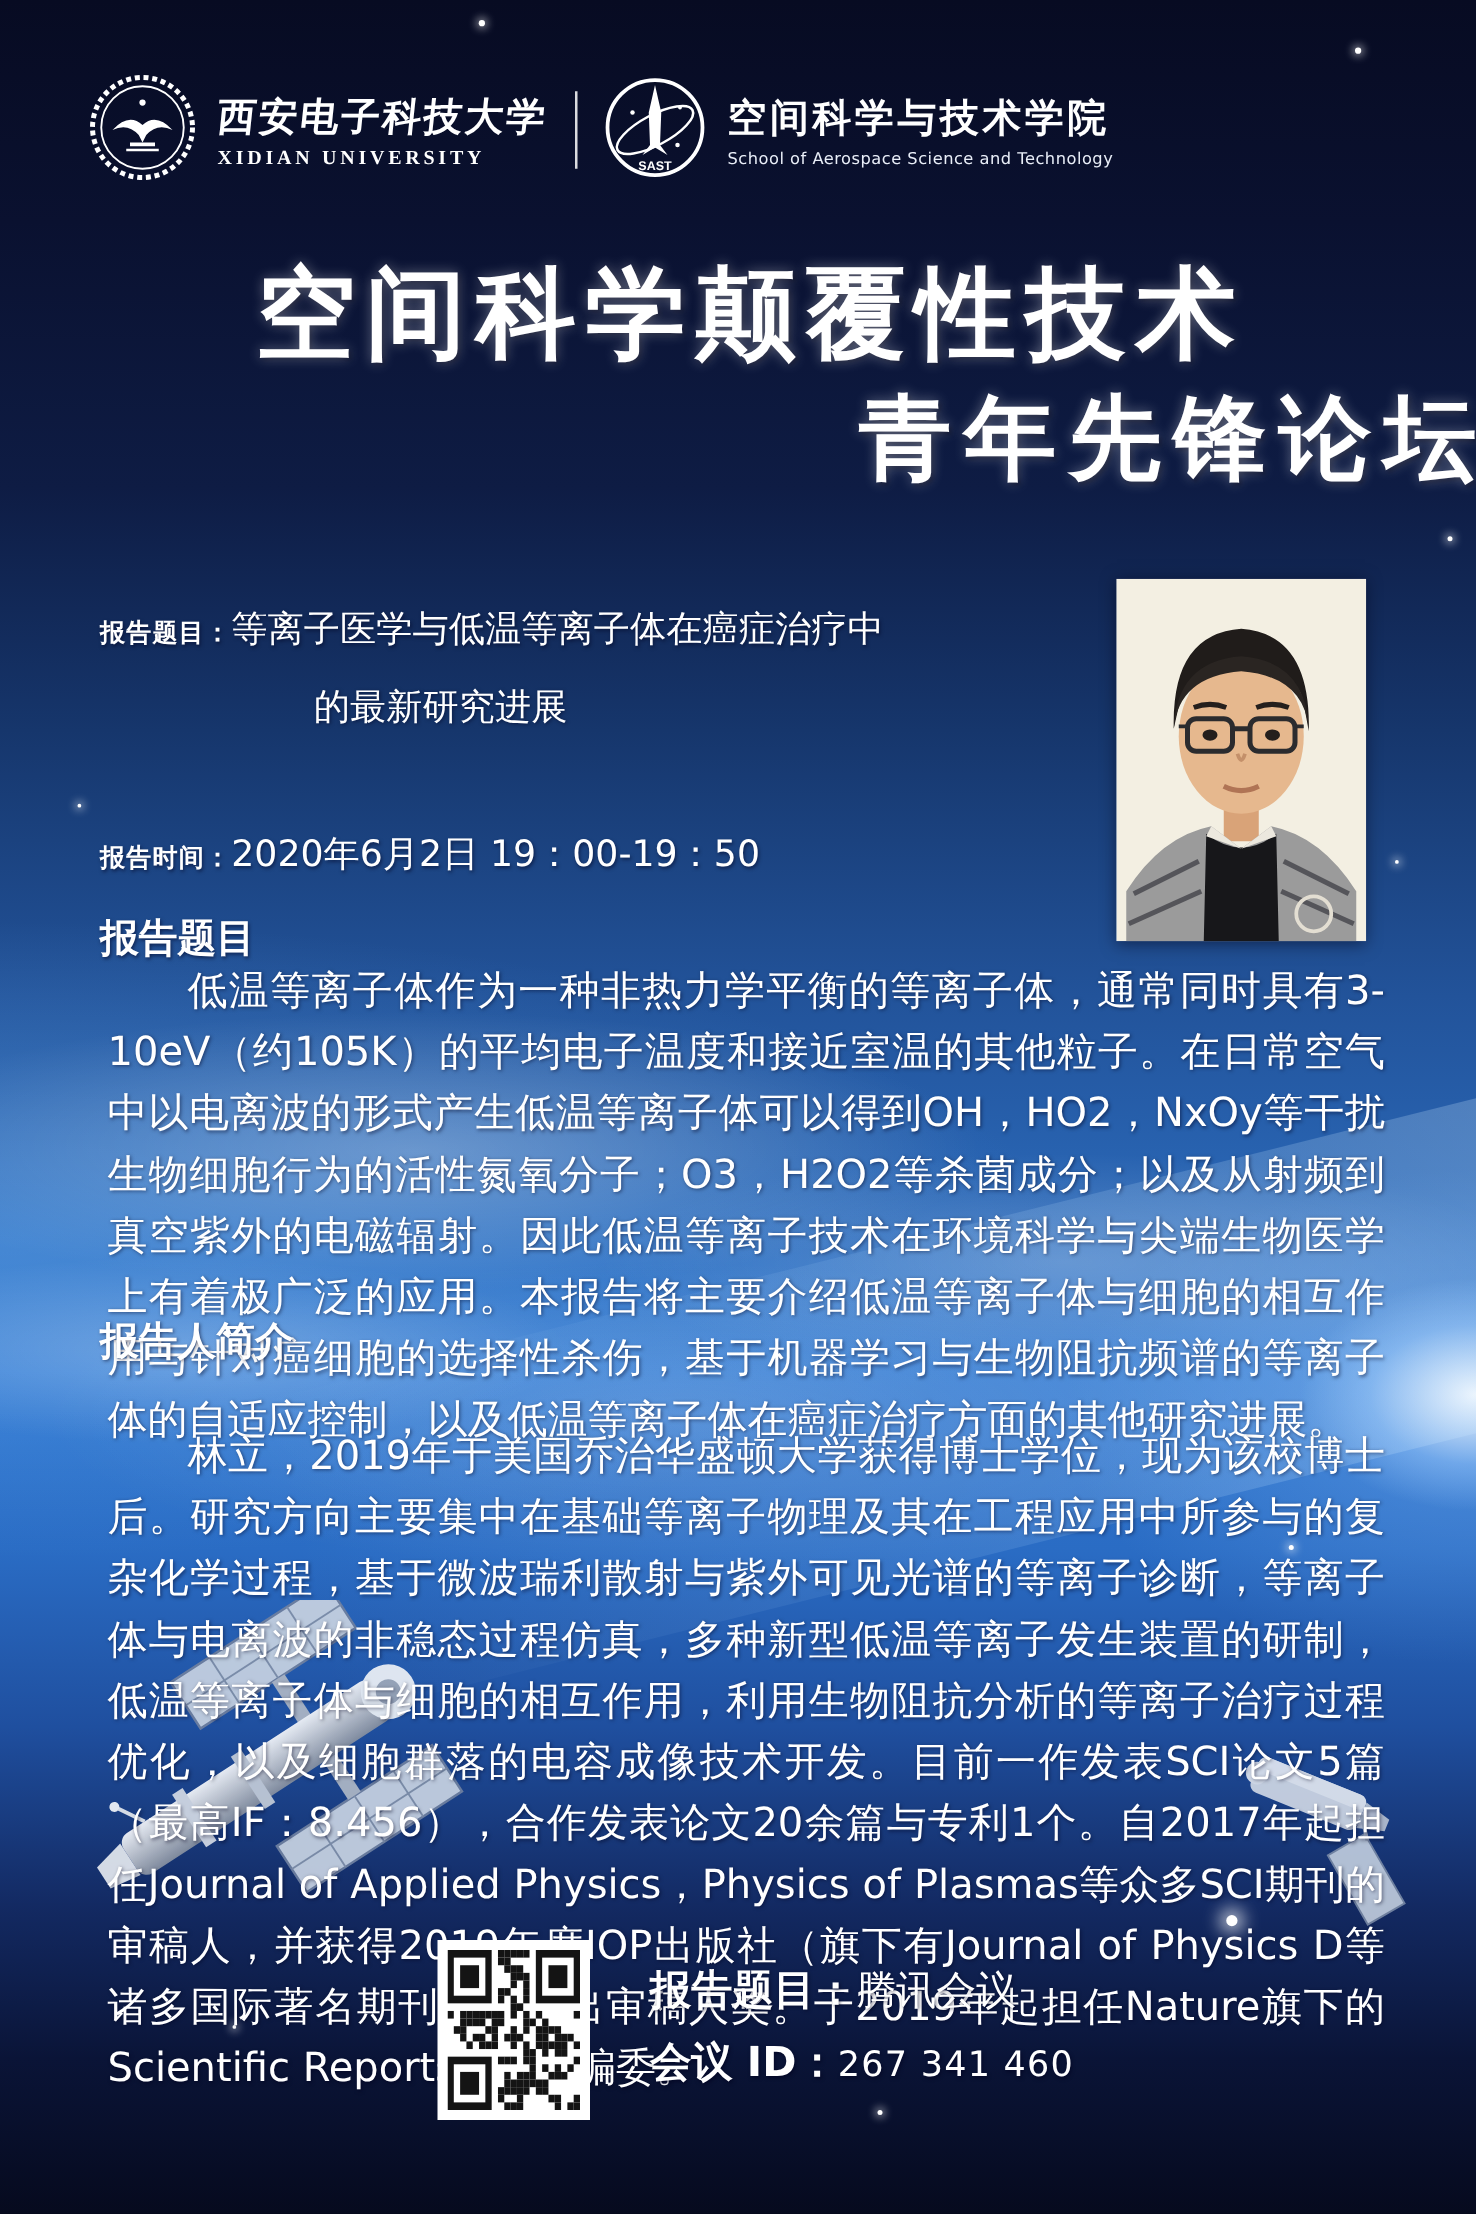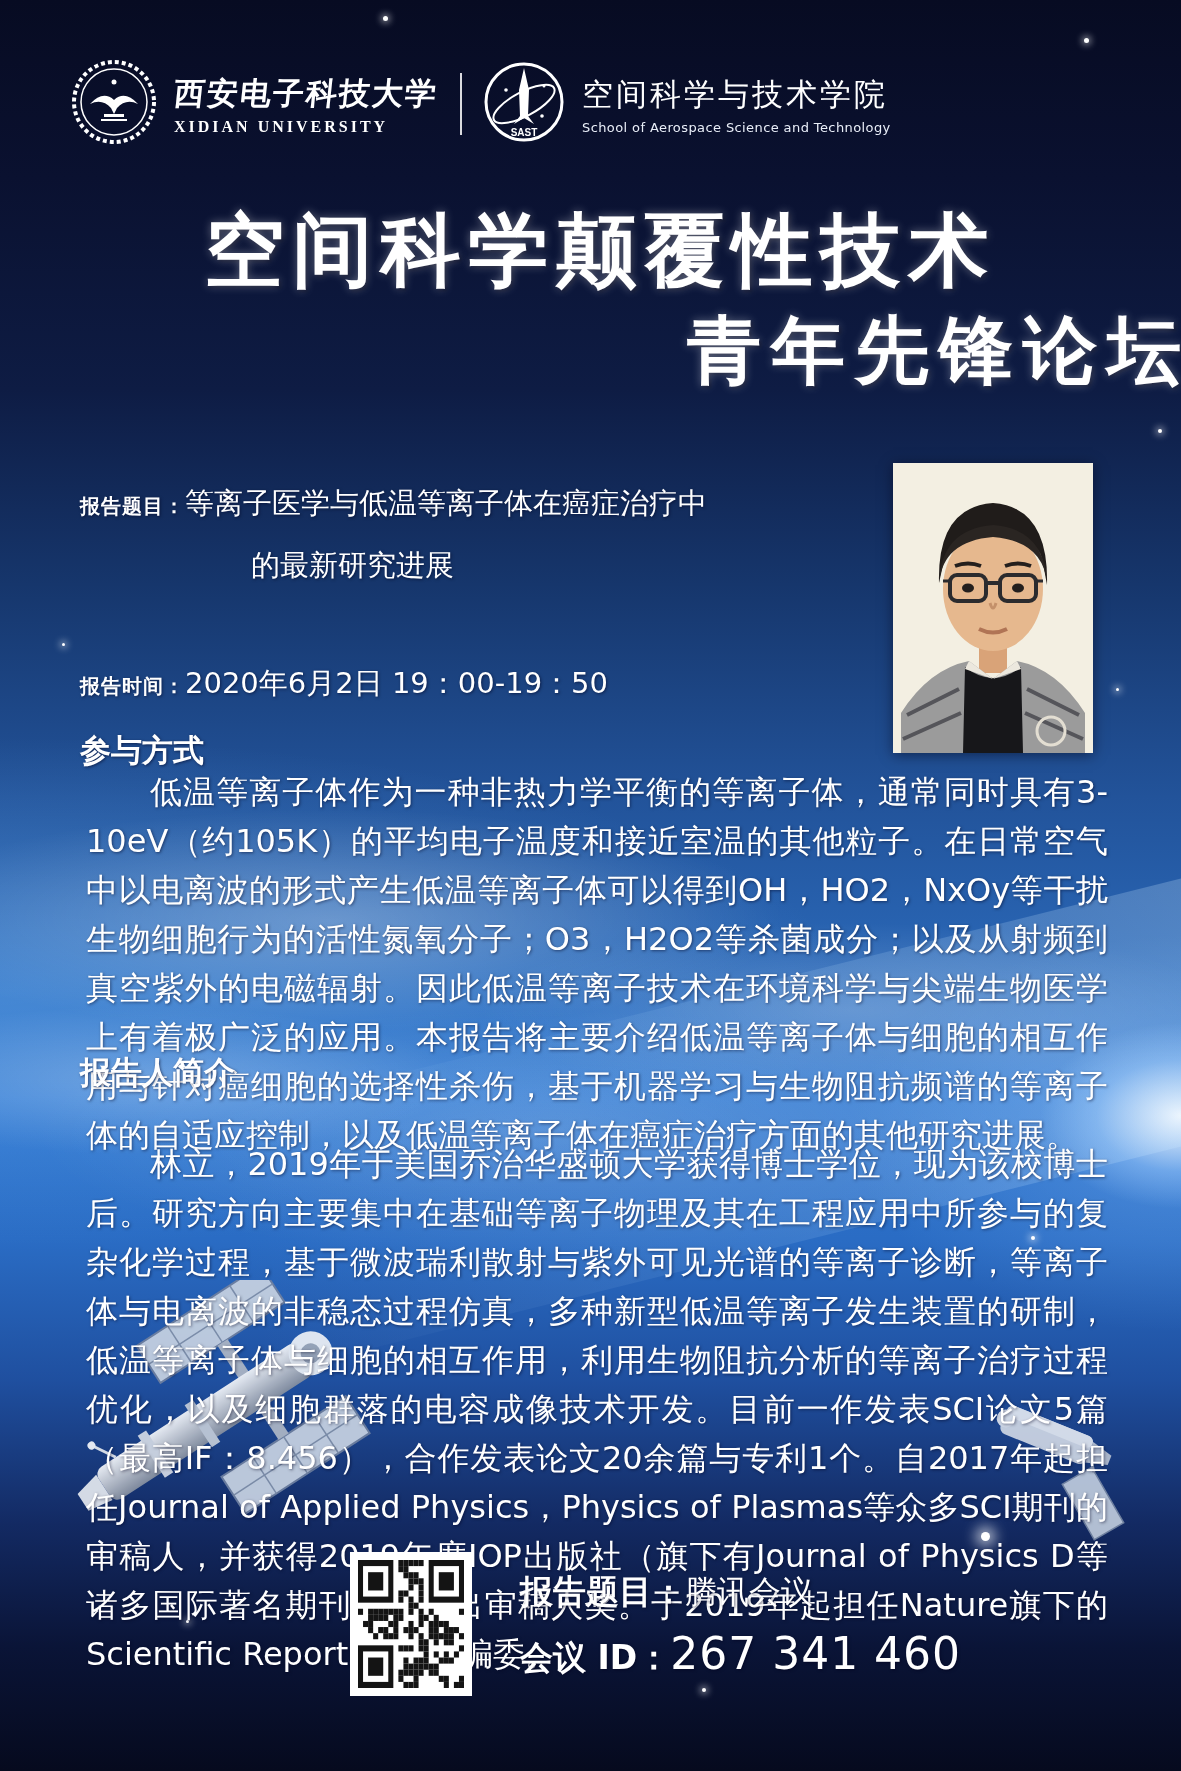--- a/index.html
+++ b/index.html
@@ -35,21 +35,21 @@
     box-shadow:0 0 7px 2px rgba(255,255,255,.55);}
   .star.big{box-shadow:0 0 14px 5px rgba(255,255,255,.75);}
   
   .header{position:absolute;left:70px;top:58px;display:flex;align-items:center;z-index:3;}
   .uni-text{margin-left:16px;}
   .uni-zh{font-size:31px;font-weight:700;transform:skewX(-6deg);letter-spacing:2px;}
   .uni-en{font-family:"Liberation Serif","DejaVu Serif",serif;font-size:16px;font-weight:700;
     letter-spacing:3px;margin-top:3px;}
   .logo-divider{width:2px;height:62px;background:rgba(255,255,255,.85);margin:0 20px 0 22px;}
   .school-text{margin-left:16px;}
-  .school-zh{font-size:31px;font-weight:400;letter-spacing:3px;}
+  .school-zh{font-size:31px;font-weight:700;letter-spacing:3px;}
   .school-en{font-size:13px;margin-top:4px;letter-spacing:.4px;color:#e9eef8;}
   
   .main-title{position:absolute;width:100%;text-align:center;z-index:3;font-weight:700;
     text-shadow:0 0 10px rgba(255,255,255,.35), 2px 2px 3px rgba(0,0,20,.45);padding-left:10px;}
   .title-line1{top:198px;font-size:80px;letter-spacing:8px;}
   .title-line2{top:302px;font-size:74px;letter-spacing:10px;text-align:right;}
   
   .info-row{position:absolute;left:80px;z-index:3;white-space:nowrap;
     text-shadow:1px 1px 3px rgba(0,0,30,.55);}
   .info-label{font-size:20px;font-weight:700;letter-spacing:1px;}
@@ -66,21 +66,21 @@
   
   .sat{position:absolute;z-index:2;pointer-events:none;}
   
   .qr{position:absolute;left:350px;top:1552px;width:122px;height:144px;background:#fff;
     z-index:3;padding:8px;box-sizing:border-box;}
   .qr svg{display:block;width:100%;height:100%;}
   .footer-row{position:absolute;left:520px;z-index:3;white-space:nowrap;
     text-shadow:1px 1px 3px rgba(0,0,30,.6);}
   .footer-label{font-size:33px;font-weight:700;}
   .footer-value{font-size:32px;}
-  .footer-value.id-number{font-size:44px;letter-spacing:1px;}
+  .footer-value.id-number{font-size:28px;letter-spacing:1px;}
 </style>
 </head>
 <body>
 
 <div class="poster">
 
   <div class="earth-clouds"></div>
   <div class="light-flare"></div>
   <div class="light-ray"></div>
 
@@ -163,21 +163,21 @@
   <div class="info-row" style="top:484px;">
     <span class="info-label">报告题目：</span><span class="info-value">等离子医学与低温等离子体在癌症治疗中</span>
   </div>
   <div class="info-row" style="top:546px;left:251px;">
     <span class="info-value">的最新研究进展</span>
   </div>
   <div class="info-row" style="top:664px;">
     <span class="info-label">报告时间：</span><span class="info-value">2020年6月2日  19：00-19：50</span>
   </div>
 
-  <div class="section-heading" style="top:730px;">参与方式</div>
+  <div class="section-heading" style="top:730px;">报告题目</div>
   <div class="para" style="top:768px;">低温等离子体作为一种非热力学平衡的等离子体，通常同时具有3-10eV（约105K）的平均电子温度和接近室温的其他粒子。在日常空气中以电离波的形式产生低温等离子体可以得到OH，HO2，NxOy等干扰生物细胞行为的活性氮氧分子；O3，H2O2等杀菌成分；以及从射频到真空紫外的电磁辐射。因此低温等离子技术在环境科学与尖端生物医学上有着极广泛的应用。本报告将主要介绍低温等离子体与细胞的相互作用与针对癌细胞的选择性杀伤，基于机器学习与生物阻抗频谱的等离子体的自适应控制，以及低温等离子体在癌症治疗方面的其他研究进展。</div>
 
   <div class="section-heading" style="top:1052px;">报告人简介</div>
   <div class="para" style="top:1140px;">林立，2019年于美国乔治华盛顿大学获得博士学位，现为该校博士后。研究方向主要集中在基础等离子物理及其在工程应用中所参与的复杂化学过程，基于微波瑞利散射与紫外可见光谱的等离子诊断，等离子体与电离波的非稳态过程仿真，多种新型低温等离子发生装置的研制，低温等离子体与细胞的相互作用，利用生物阻抗分析的等离子治疗过程优化，以及细胞群落的电容成像技术开发。目前一作发表SCI论文5篇（最高IF：8.456），合作发表论文20余篇与专利1个。自2017年起担任Journal of Applied Physics，Physics of Plasmas等众多SCI期刊的审稿人，并获得2019年度IOP出版社（旗下有Journal of Physics D等诸多国际著名期刊）的杰出审稿人奖。于2019年起担任Nature旗下的Scientific Reports的期刊编委。</div>
 
   <div class="sat" style="left:26px;top:1280px;width:400px;height:290px;opacity:.95;">
     <svg viewBox="0 0 400 290" width="400" height="290">
       <defs>
         <linearGradient id="body1" x1="0" y1="0" x2="0" y2="1">
           <stop offset="0" stop-color="#f0f3f8"></stop>

